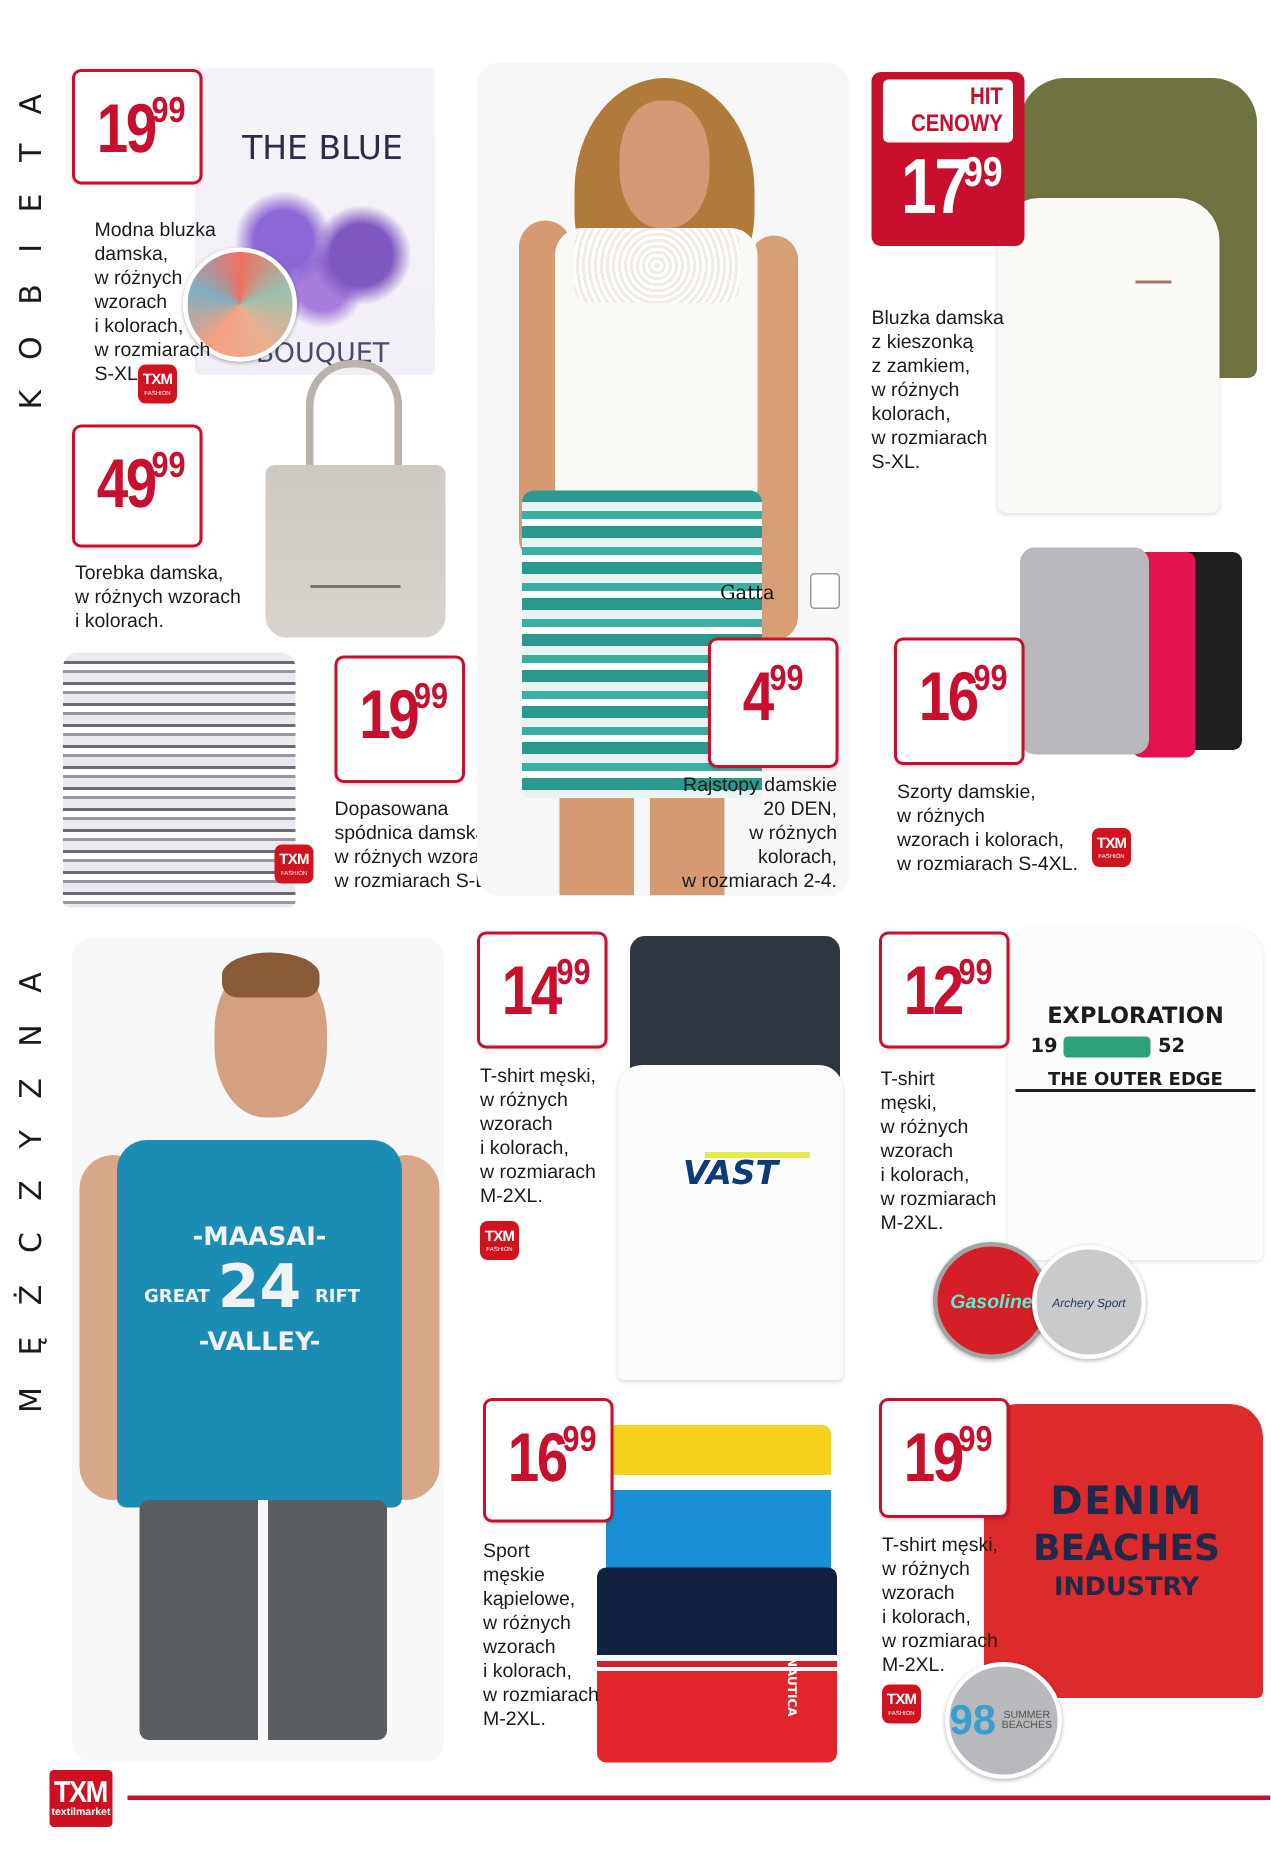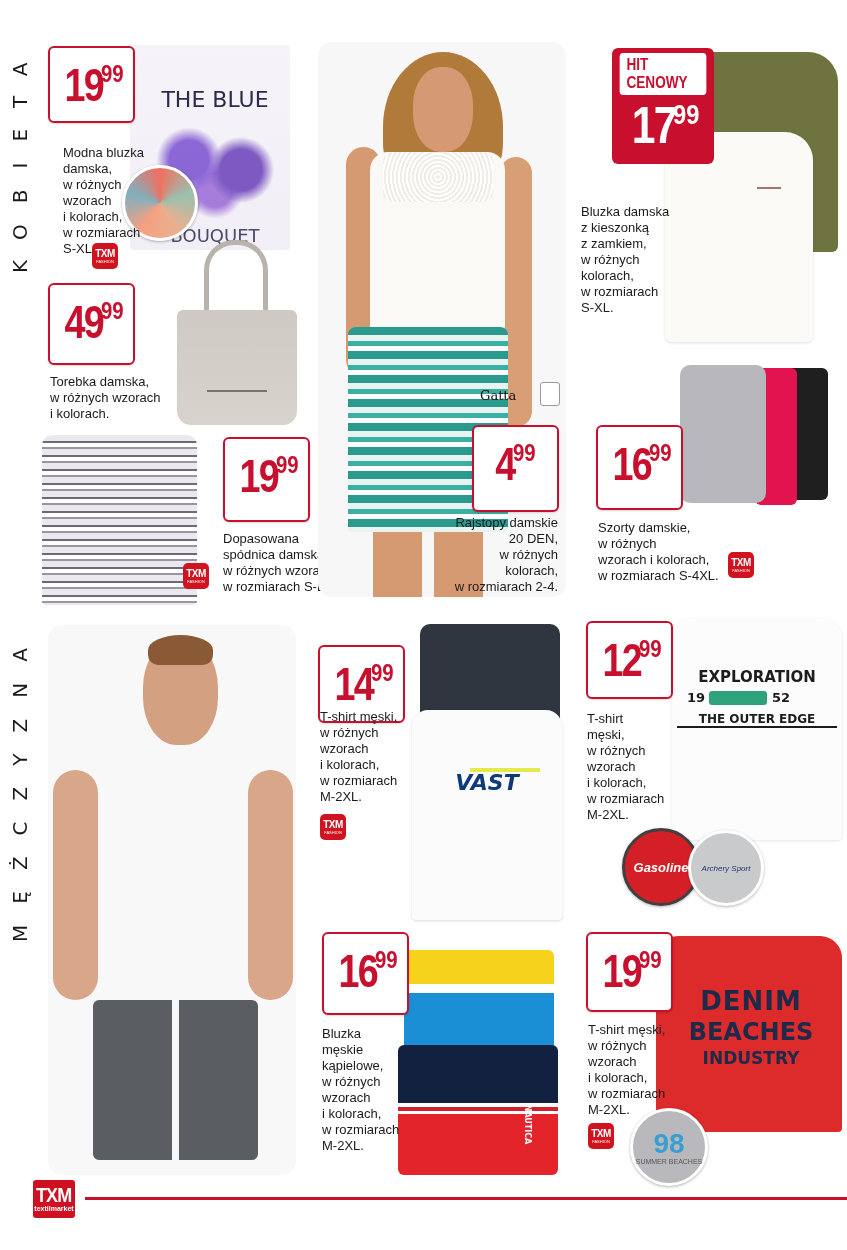--- a/index.html
+++ b/index.html
@@ -148,21 +148,21 @@
   <span>20 DEN,</span>
   <span>w różnych</span>
   <span>kolorach,</span>
   <span>w rozmiarach 2-4.</span>
 </div>
 
 <div class="img" style="left:680px; top:52px; width:158px; height:200px; background:#6e7340; border-radius:30px 30px 6px 6px;"></div>
 <div class="img" style="left:665px; top:132px; width:148px; height:210px; background:#fbfaf7; border-radius:28px 28px 6px 6px; box-shadow:0 1px 3px rgba(0,0,0,.12);">
   <div style="position:absolute; left:92px; top:55px; width:24px; height:2px; background:#a7766a;"></div>
 </div>
-<div class="hit-box" style="left:612px; top:48px; width:102px; height:116px;">
+<div class="hit-box" style="left:581px; top:48px; width:102px; height:116px;text-align:right;">
   <span class="hit-label">HIT CENOWY</span>
   <div class="hit-price">
     <span class="price-main">17</span>
     <span class="price-cents">99</span>
   </div>
 </div>
 <div class="desc" style="left:581px; top:160px;margin-top:44px;">
   <span>Bluzka damska</span>
   <span>z kieszonką</span>
   <span>z zamkiem,</span>
@@ -188,29 +188,36 @@
 <div class="txm-badge" style="left:728px; top:552px;">
   <span class="t">TXM</span>
     <span class="f">FASHION</span>
 </div>
 
 <div class="img" style="left:48px; top:625px; width:248px; height:550px; background:#f8f8f8; border-radius:14px;">
   <div style="position:absolute; left:95px; top:15px; width:75px; height:105px; border-radius:45%; background:#d4a082;"></div>
   <div style="position:absolute; left:100px; top:10px; width:65px; height:30px; border-radius:50% 50% 10px 10px; background:#8a5a36;"></div>
   <div style="position:absolute; left:5px; top:145px; width:45px; height:230px; border-radius:25px; background:#d8a688;"></div>
   <div style="position:absolute; left:200px; top:145px; width:45px; height:230px; border-radius:25px; background:#d8a688;"></div>
+  <div style="position:absolute; left:30px; top:135px; width:190px; height:245px; background:#1b8db5; border-radius:20px 20px 6px 6px;">
+    <div class="shirt-text" style="left:0; top:55px; width:190px; font-size:17px; color:#f2f2f2;">-MAASAI-</div>
+    <div class="shirt-text" style="left:18px; top:97px; font-size:12px; color:#f2f2f2;">GREAT</div>
+    <div class="shirt-text" style="left:65px; top:75px; width:60px; font-size:40px; color:#f2f2f2;">24</div>
+    <div class="shirt-text" style="left:132px; top:97px; font-size:12px; color:#f2f2f2;">RIFT</div>
+    <div class="shirt-text" style="left:0; top:125px; width:190px; font-size:17px; color:#f2f2f2;">-VALLEY-</div>
+  </div>
   <div style="position:absolute; left:45px; top:375px; width:165px; height:160px; background:linear-gradient(90deg,#5a5d62 0 48%,#f8f8f8 48% 52%,#5a5d62 52%); border-radius:6px;"></div>
 </div>
 
 <div class="img" style="left:420px; top:624px; width:140px; height:200px; background:#2f3640; border-radius:10px 10px 4px 4px;"></div>
 <div class="img" style="left:412px; top:710px; width:150px; height:210px; background:#fbfbfb; border-radius:16px 16px 4px 4px; box-shadow:0 1px 3px rgba(0,0,0,.15);">
   <div class="shirt-text" style="left:25px; top:60px; width:100px; font-size:22px; font-style:italic; color:#0d3b7a;">VAST</div>
   <div style="position:absolute; left:58px; top:58px; width:70px; height:4px; background:#e3ea4a;"></div>
 </div>
-<div class="price-box" style="left:318px; top:645px; width:87px; height:78px;">
+<div class="price-box" style="left:318px; top:621px; width:87px; height:78px;">
   <span class="price-main">14</span>
   <span class="price-cents">99</span>
 </div>
 <div class="desc" style="left:320px; top:709px;">
   <span>T-shirt  męski,</span>
   <span>w różnych</span>
   <span>wzorach</span>
   <span>i kolorach,</span>
   <span>w rozmiarach</span>
   <span>M-2XL.</span>
@@ -220,21 +227,21 @@
     <span class="f">FASHION</span>
 </div>
 
 <div class="img" style="left:672px; top:618px; width:170px; height:222px; background:#fcfcfc; border-radius:20px 20px 4px 4px; box-shadow:0 1px 3px rgba(0,0,0,.1);">
   <div class="shirt-text" style="left:10px; top:50px; width:150px; font-size:15px; color:#1c1c1c;">EXPLORATION</div>
   <div class="shirt-text" style="left:15px; top:72px; font-size:13px; color:#1c1c1c;">19</div>
   <div style="position:absolute; left:37px; top:73px; width:58px; height:14px; background:#2ea37b; border-radius:3px;"></div>
   <div class="shirt-text" style="left:100px; top:72px; font-size:13px; color:#1c1c1c;">52</div>
   <div class="shirt-text" style="left:5px; top:94px; width:160px; font-size:12px; color:#1c1c1c; border-bottom:2px solid #1c1c1c;">THE OUTER EDGE</div>
 </div>
-<div style="position:absolute; left:622px; top:828px; width:78px; height:78px; border-radius:50%; background:#d41f26; border:3px solid #404040; box-shadow:0 1px 3px rgba(0,0,0,.3); color:#ffffff; font-size:13px; font-weight:700; font-style:italic; display:flex; align-items:center; justify-content:center;">Gasoline</div>
+<div style="position:absolute; left:622px; top:828px; width:78px; height:78px; border-radius:50%; background:#d41f26; border:3px solid #a3a3a3; box-shadow:0 1px 3px rgba(0,0,0,.3); color:#5eead4; font-size:13px; font-weight:700; font-style:italic; display:flex; align-items:center; justify-content:center;">Gasoline</div>
 <div style="position:absolute; left:688px; top:830px; width:76px; height:76px; border-radius:50%; background:#c9cacc; border:3px solid #fff; box-shadow:0 1px 3px rgba(0,0,0,.3); color:#22356a; font-size:8px; font-style:italic; display:flex; align-items:center; justify-content:center; text-align:center;">Archery Sport</div>
 <div class="price-box" style="left:586px; top:621px; width:87px; height:78px;">
   <span class="price-main">12</span>
   <span class="price-cents">99</span>
 </div>
 <div class="desc" style="left:587px; top:711px;">
   <span>T-shirt</span>
   <span>męski,</span>
   <span>w różnych</span>
   <span>wzorach</span>
@@ -245,36 +252,36 @@
 
 <div class="img" style="left:404px; top:950px; width:150px; height:120px; background:linear-gradient(180deg,#f5d21c 0 28%,#ffffff 28% 36%,#1b8fd6 36%); border-radius:6px;"></div>
 <div class="img" style="left:398px; top:1045px; width:160px; height:130px; background:linear-gradient(180deg,#12213f 0 45%,#ffffff 45% 48%,#d31f2e 48% 51%,#ffffff 51% 53%,#e3242b 53%); border-radius:6px;">
   <div class="shirt-text" style="left:110px; top:75px; font-size:8px; color:#fff; transform:rotate(90deg);">NAUTICA</div>
 </div>
 <div class="price-box" style="left:322px; top:932px; width:87px; height:83px;">
   <span class="price-main">16</span>
   <span class="price-cents">99</span>
 </div>
 <div class="desc" style="left:322px; top:1026px;">
-  <span>Bluzka</span>
+  <span>Sport</span>
   <span>męskie</span>
   <span>kąpielowe,</span>
   <span>w różnych</span>
   <span>wzorach</span>
   <span>i kolorach,</span>
   <span>w rozmiarach</span>
   <span>M-2XL.</span>
 </div>
 
 <div class="img" style="left:656px; top:936px; width:186px; height:196px; background:#dd2a2a; border-radius:22px 22px 4px 4px;">
   <div class="shirt-text" style="left:20px; top:50px; width:150px; font-size:26px; color:#1d2a4a; letter-spacing:1px;">DENIM</div>
   <div class="shirt-text" style="left:20px; top:82px; width:150px; font-size:24px; color:#1d2a4a;">BEACHES</div>
   <div class="shirt-text" style="left:20px; top:112px; width:150px; font-size:17px; color:#1d2a4a;">INDUSTRY</div>
 </div>
-<div style="position:absolute; left:630px; top:1108px; width:78px; height:78px; border-radius:50%; background:#b9b9bd; border:3px solid #fff; box-shadow:0 1px 3px rgba(0,0,0,.3); display:flex; flex-direction:column; align-items:center; justify-content:center;">
+<div style="position:absolute; left:630px; top:1108px; width:78px; height:78px; border-radius:50%; background:#b9b9bd; border:3px solid #fff; box-shadow:0 1px 3px rgba(0,0,0,.3); display:flex; flex-direction:row; align-items:center; justify-content:center;">
   <span style="font-size:28px; font-weight:700; color:#3a9ed0; line-height:28px;">98</span>
   <span style="font-size:7px; color:#555; text-align:center;">SUMMER BEACHES</span>
 </div>
 <div class="price-box" style="left:586px; top:932px; width:87px; height:80px;">
   <span class="price-main">19</span>
   <span class="price-cents">99</span>
 </div>
 <div class="desc" style="left:588px; top:1022px; background:rgba(255,255,255,0);">
   <span>T-shirt męski,</span>
   <span>w różnych</span>

